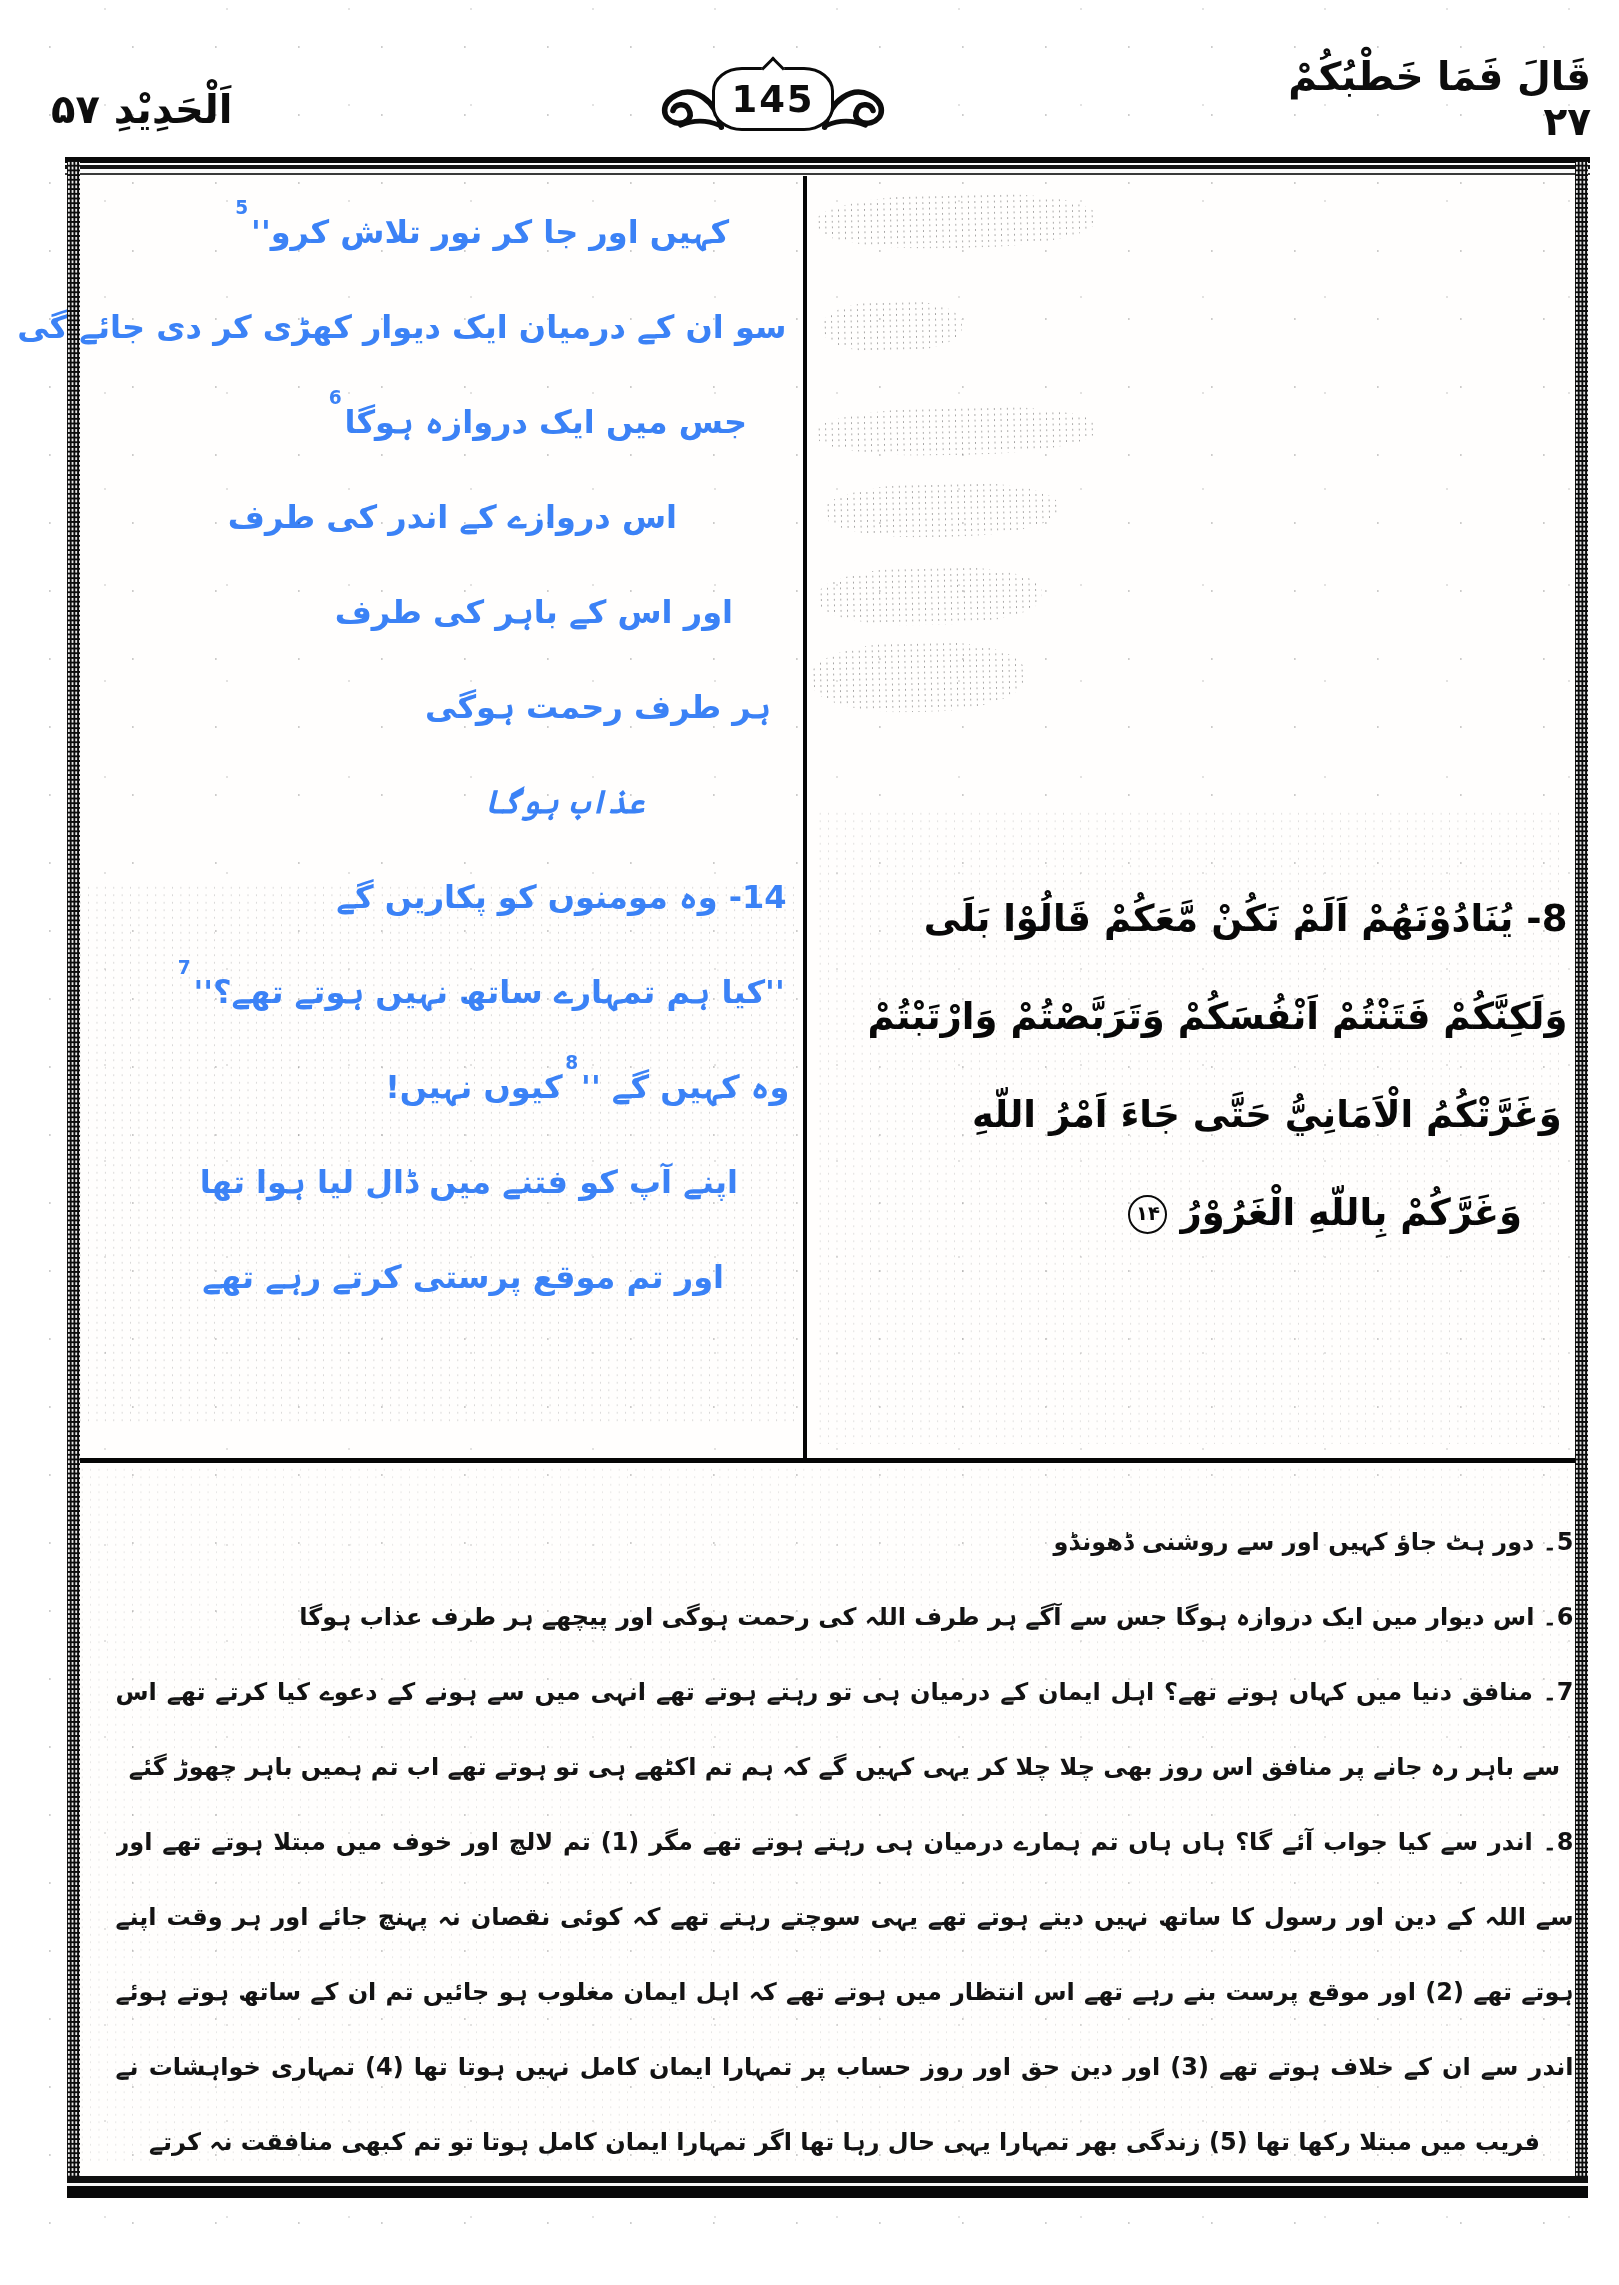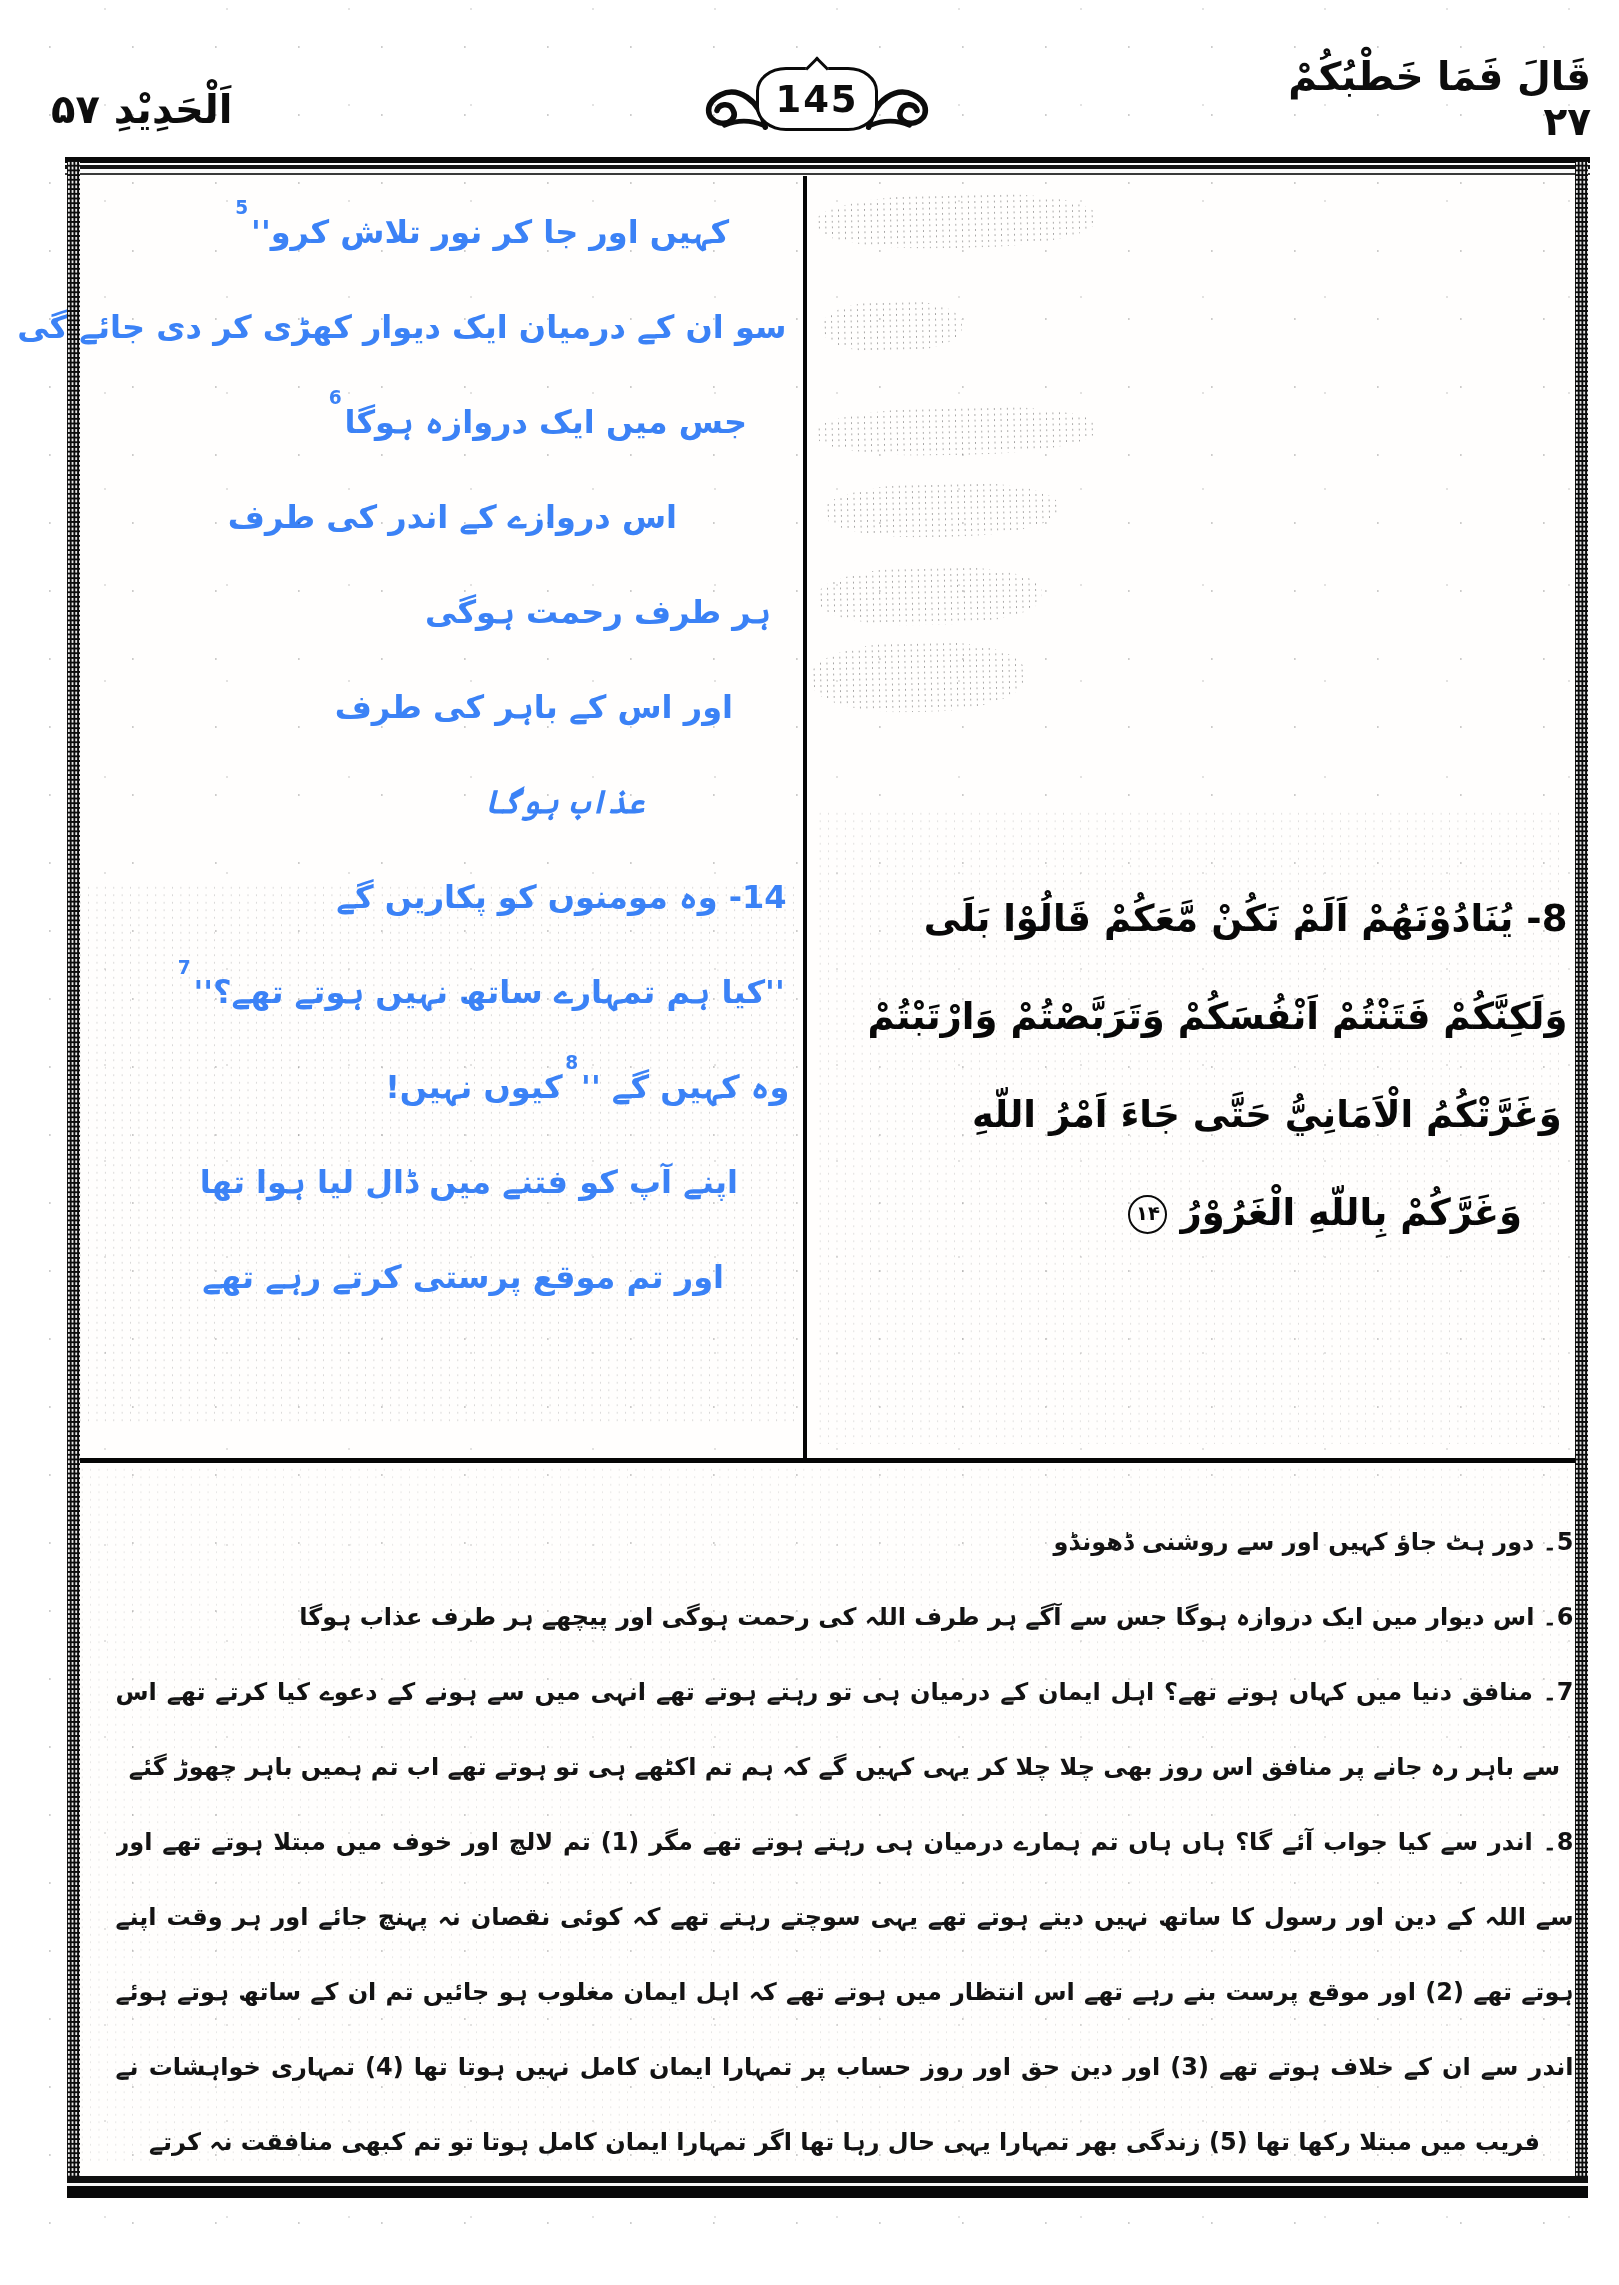--- a/index.html
+++ b/index.html
@@ -11,21 +11,21 @@
   
   .header-left{
     position:absolute;left:51px;top:86px;width:280px;
     font-size:40px;font-weight:bold;text-align:left;direction:rtl;
   }
   .header-right{
     position:absolute;right:28px;top:54px;width:336px;
     font-size:39px;font-weight:bold;text-align:right;direction:rtl;
   }
   .header-center{
-    position:absolute;left:691px;top:45px;width:252px;height:86px;
+    position:absolute;left:647px;top:45px;width:252px;height:86px;
     display:flex;align-items:flex-end;justify-content:center;
   }
   .cartouche{
     position:relative;width:142px;height:58px;margin:0 -13px;z-index:2;
     background:#fff;border:3.7px solid #0a0a0a;border-radius:30px / 24px;
     display:flex;align-items:center;justify-content:center;
     font-size:37px;font-weight:bold;letter-spacing:1.9px;
   }
   .cartouche::before{
     content:"";position:absolute;top:-10.3px;left:50%;width:14px;height:14px;
@@ -131,22 +131,22 @@
 
   <div class="area-noise" style="left:11.2px;top:727px;width:718px;height:541px;opacity:.22;"></div>
   <div class="area-noise" style="left:751px;top:653px;width:746px;height:634px;opacity:.18;"></div>
   <div class="area-noise" style="left:13px;top:1309px;width:1497px;height:699px;opacity:.14;"></div>
 
   <div class="trans-col" id="trans-col">
       <div class="u-line" style="padding-right: 65px;"><span>کہیں اور جا کر نور تلاش کرو''</span><sup>5</sup></div>
       <div class="u-line" style="padding-right: 7.5px;"><span>سو ان کے درمیان ایک دیوار کھڑی کر دی جائے گی</span></div>
       <div class="u-line" style="padding-right: 47px;"><span>جس میں ایک دروازہ ہوگا</span><sup>6</sup></div>
       <div class="u-line" style="padding-right: 117px;"><span>اس دروازے کے اندر کی طرف</span></div>
+      <div class="u-line" style="padding-right: 61px;"><span>اور اس کے باہر کی طرف</span></div>
       <div class="u-line" style="padding-right: 23px;"><span>ہر طرف رحمت ہوگی</span></div>
-      <div class="u-line" style="padding-right: 61px;"><span>اور اس کے باہر کی طرف</span></div>
       <div class="u-line" style="padding-right: 149px; font-style: italic;"><span>عذاب ہوگا</span></div>
       <div class="u-line" style="padding-right: 7.5px;"><span>14- وہ مومنوں کو پکاریں گے</span></div>
       <div class="u-line" style="padding-right: 9.3px;"><span>''کیا ہم تمہارے ساتھ نہیں ہوتے تھے؟''</span><sup>7</sup></div>
       <div class="u-line" style="padding-right: 4.7px;"><span>وہ کہیں گے ''</span><sup>8</sup><span>کیوں نہیں!</span></div>
       <div class="u-line" style="padding-right: 56px;"><span>اپنے آپ کو فتنے میں ڈال لیا ہوا تھا</span></div>
       <div class="u-line" style="padding-right: 70px;"><span>اور تم موقع پرستی کرتے رہے تھے</span></div>
     </div>
 
   <div class="arabic-col" id="arabic-col">
       <div class="a-line" style="padding-right: 5.6px;"><span>8- يُنَادُوْنَهُمْ اَلَمْ نَكُنْ مَّعَكُمْ قَالُوْا بَلَى</span></div>

